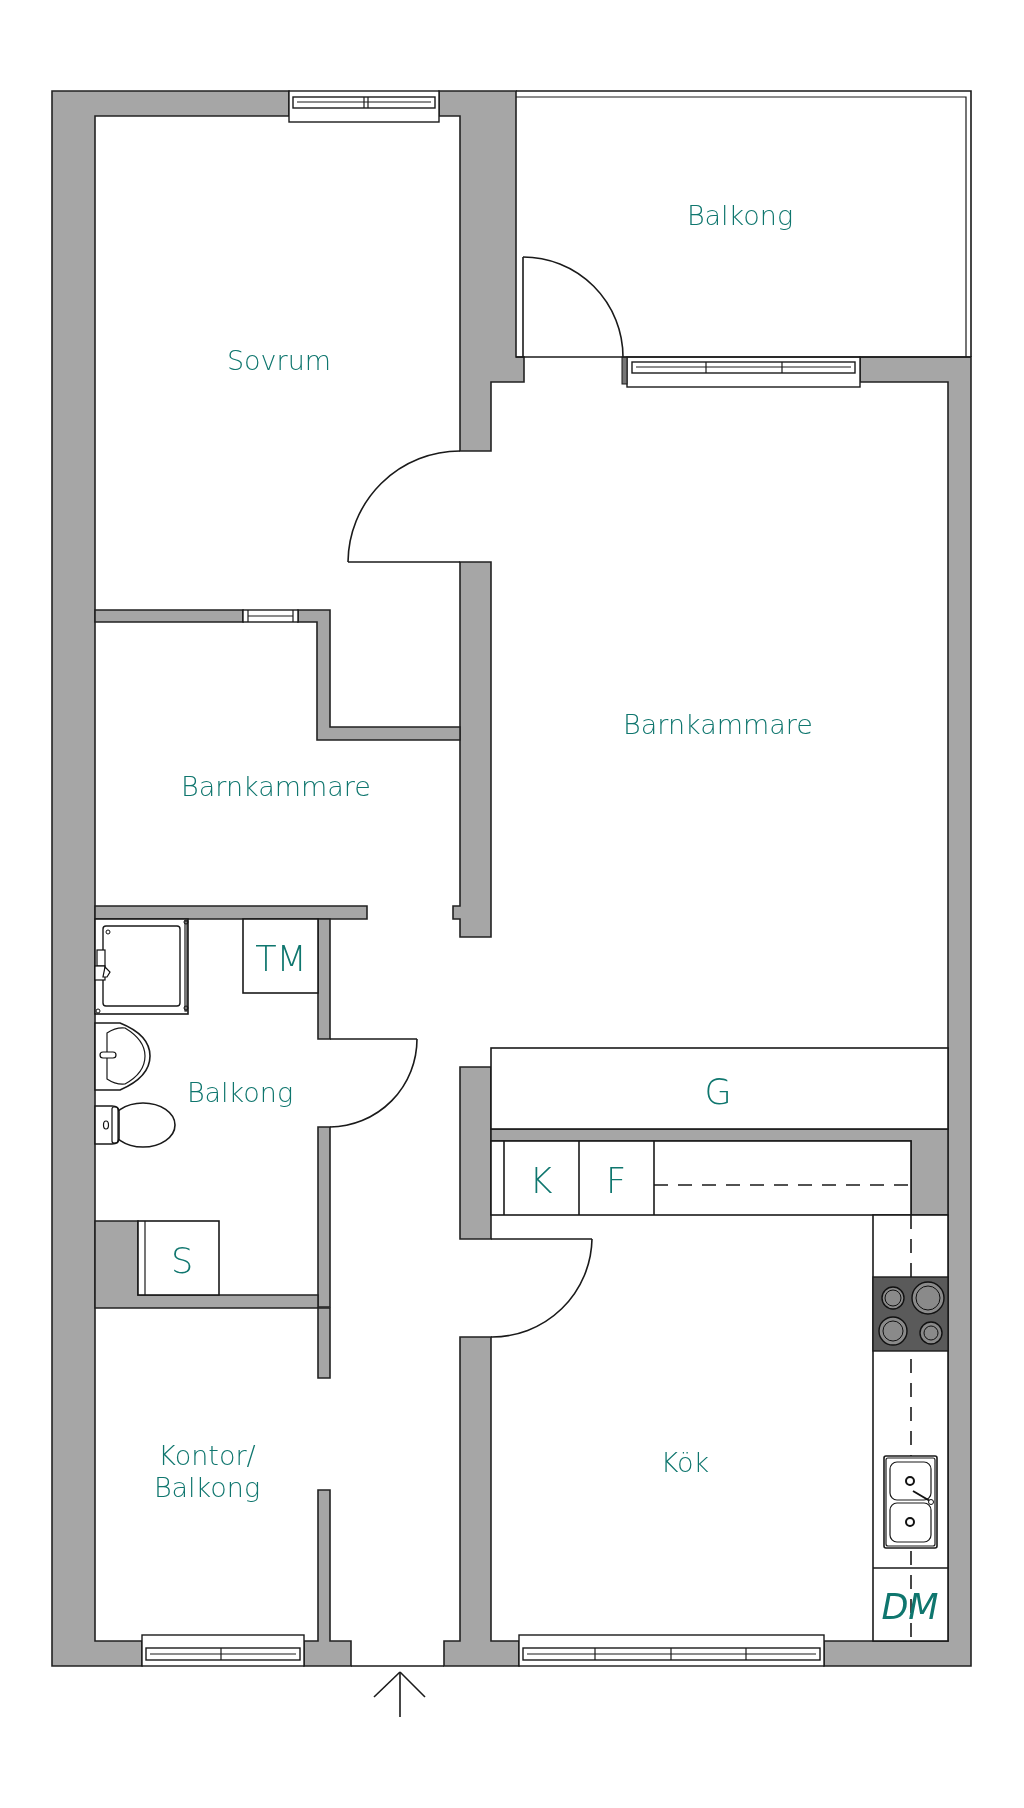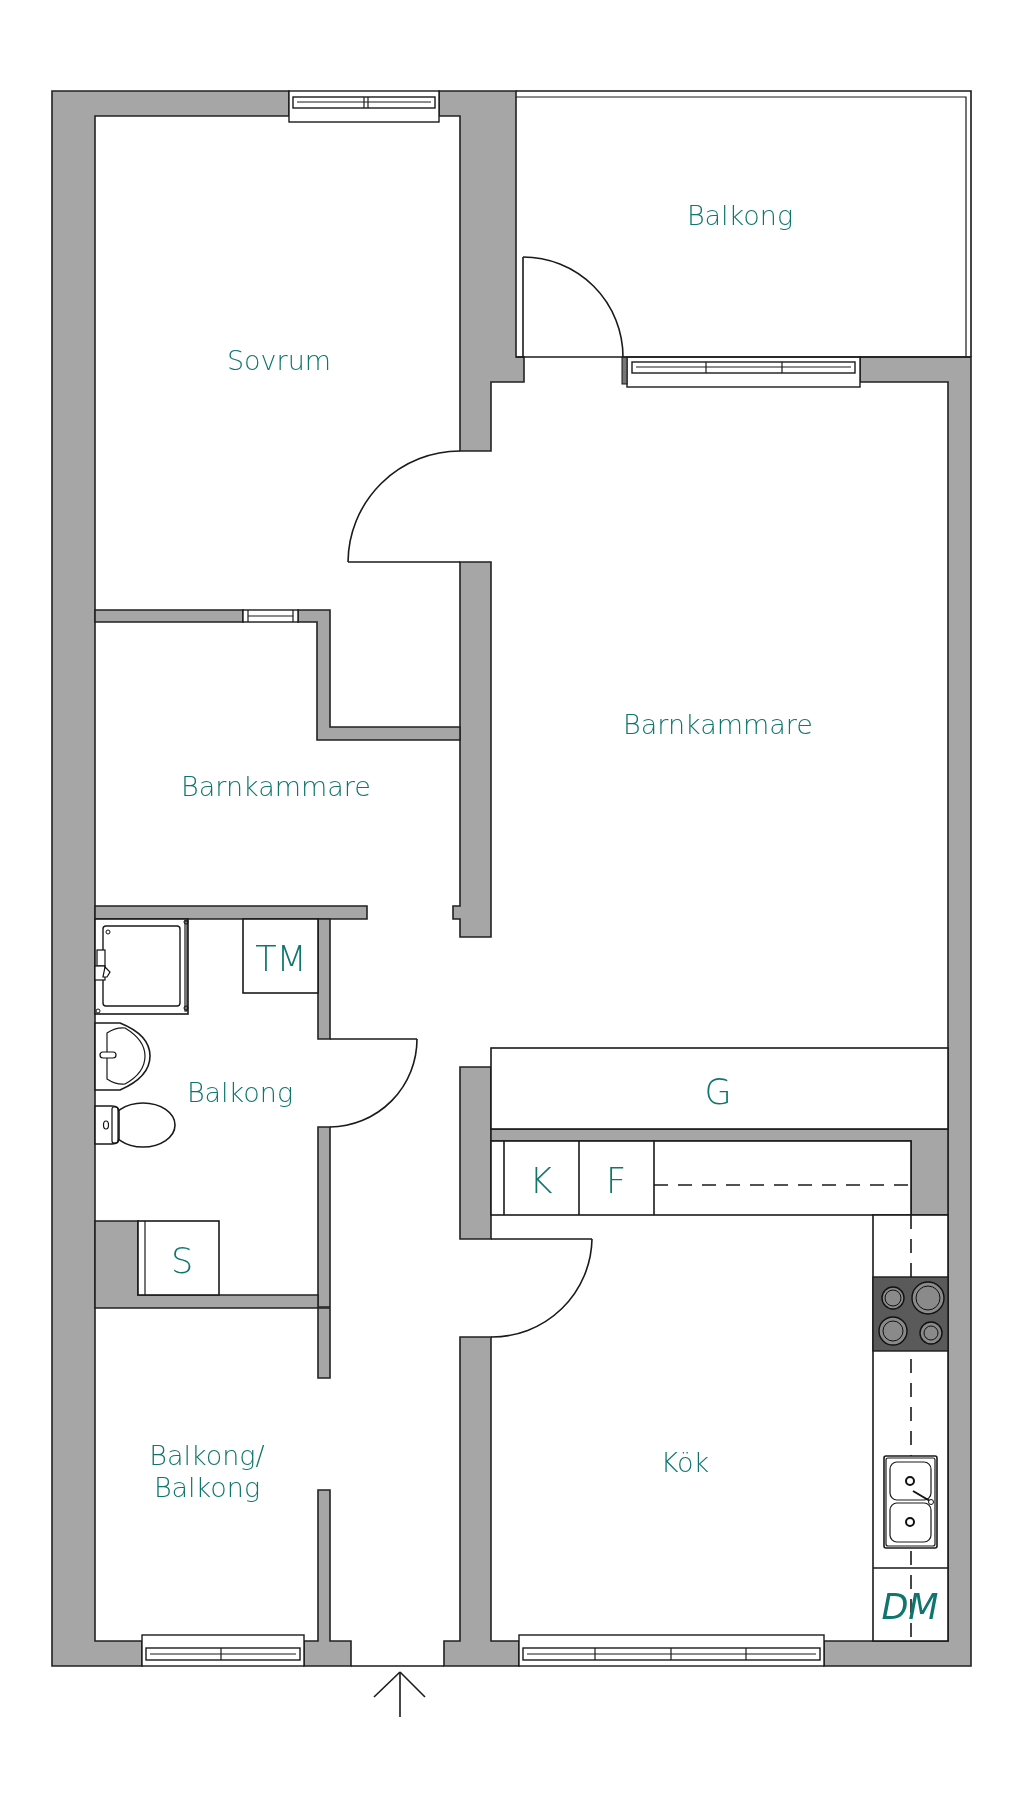--- a/index.html
+++ b/index.html
@@ -180,21 +180,21 @@
   </g>
 </svg>
 
 <div class="label" style="left:279px; top:345px;text-align:center;">Sovrum</div>
 <div class="label" style="left:740px; top:200px;">Balkong</div>
 <div class="label" style="left:718px; top:709px;">Barnkammare</div>
 <div class="label" style="left:276px; top:771px;">Barnkammare</div>
 <div class="label" style="left:240px; top:1077px;">Balkong</div>
 <div class="label" style="left:685px; top:1447px;">Kök</div>
 <div class="label" style="left:207px; top:1440px;">
-  <div>Balkong/</div>
+  <div>Kontor/</div>
   <div>Balkong</div>
 </div>
 
 <div class="label small" style="left:281px; top:938px;">TM</div>
 <div class="label small" style="left:182px; top:1240px;">S</div>
 <div class="label small" style="left:718px; top:1071px;">G</div>
 <div class="label small" style="left:541px; top:1160px;">K</div>
 <div class="label small" style="left:616px; top:1160px;">F</div>
 <div class="label small" style="left:910px; top:1586px;font-style:italic;">DM</div>
 

